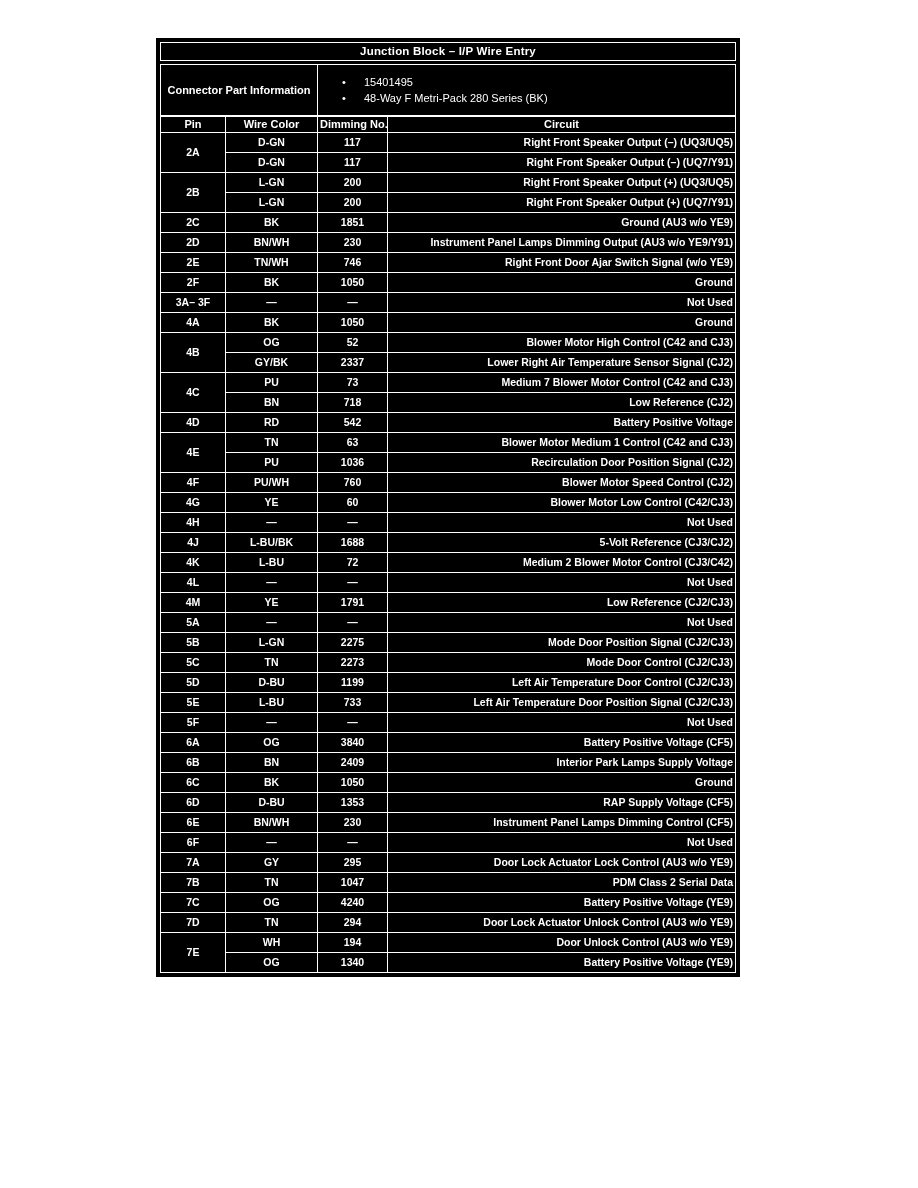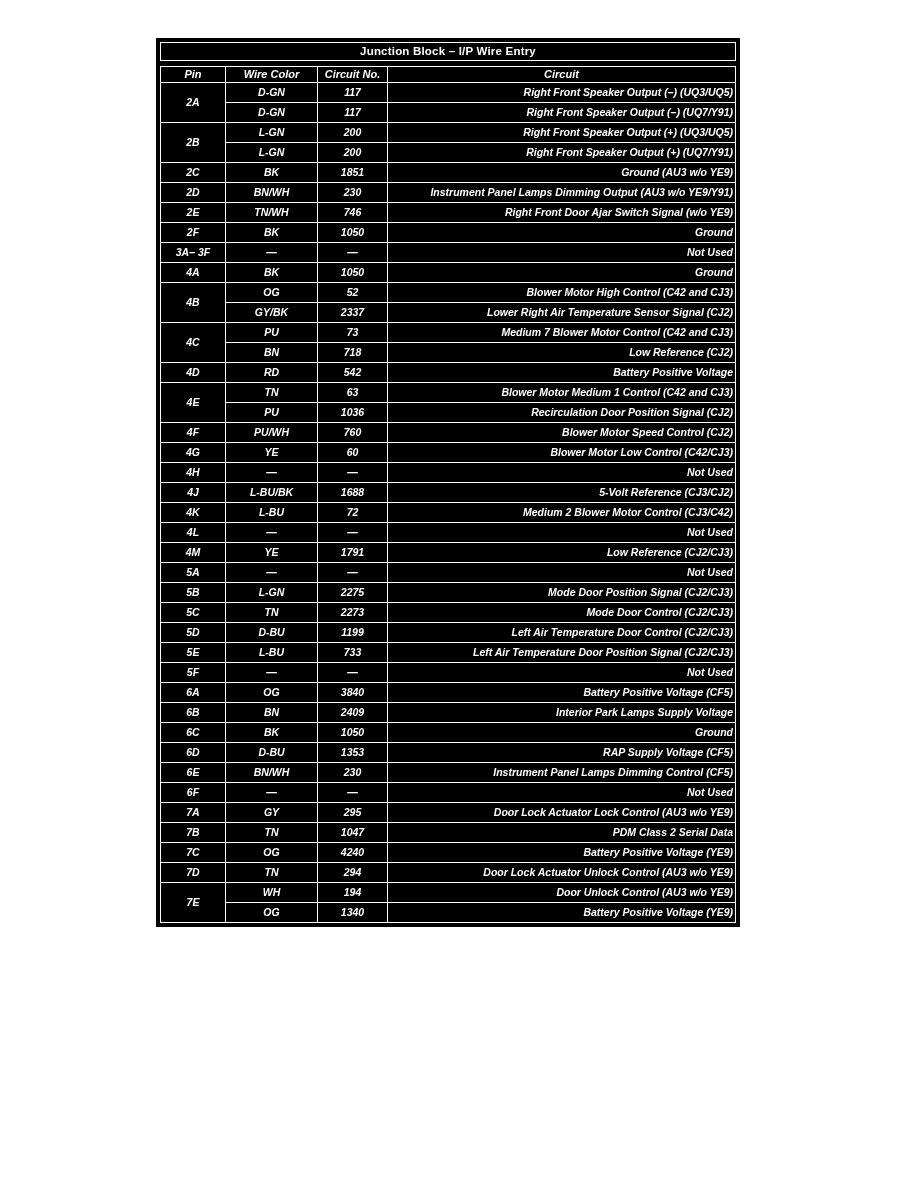--- a/index.html
+++ b/index.html
@@ -20,51 +20,72 @@
   }
   .title-table td{
     text-align:center;font-size:11.5px;height:17px;line-height:17px;letter-spacing:0.2px;
   }
   .conn-table{margin-top:3px;}
   .conn-table td{height:50px;}
   .conn-label{text-align:center;font-size:11px;white-space:normal;line-height:13px;}
   .conn-bullets{vertical-align:middle;}
   .bullet-line{display:flex;align-items:center;height:16px;line-height:16px;font-size:11px;font-weight:400;padding-left:22px;}
   .bullet-glyph{width:22px;display:inline-block;text-align:left;}
-  .main-table{margin-top:5px;font-style:italic;}
+  .main-table{}
   .main-table th{height:15px;line-height:15px;text-align:center;font-size:11px;}
   .c-pin,.c-color,.c-circ{text-align:center;}
   .c-func{text-align:right;padding-left:3px;}
 </style>
 </head>
 <body>
 
 <div class="table-block">
 
   <table class="title-table">
     <tbody>
         <tr>
       <td>Junction Block – I/P Wire Entry</td>
     </tr>
   </tbody>
     </table>
 
+  <table class="conn-table">
+    <colgroup>
+        <col style="width:157px">
+        <col>
+      </colgroup>
+    <tbody>
+        <tr>
+      <td class="conn-label">Connector Part Information</td>
+      <td class="conn-bullets">
+        <div class="bullet-line">
+          <span class="bullet-glyph">•</span>
+          <span>15401495</span>
+        </div>
+        <div class="bullet-line">
+          <span class="bullet-glyph">•</span>
+          <span>48-Way F Metri-Pack 280 Series (BK)</span>
+        </div>
+      </td>
+    </tr>
+  </tbody>
+    </table>
 
   <table class="main-table">
     <colgroup>
       <col style="width:65px">
         <col style="width:92px">
         <col style="width:70px">
         <col>
     </colgroup>
     <thead>
       <tr>
         <th>Pin</th>
         <th>Wire Color</th>
-        <th>Circuit No.</th>
+        <th>Dimming No.</th>
         <th>Circuit</th>
       </tr>
     </thead>
     <tbody>
         <tr>
           <td class="c-pin" rowspan="2">2A</td>
           <td class="c-color">D-GN</td>
           <td class="c-circ">117</td>
           <td class="c-func">Right Front Speaker Output (–) (UQ3/UQ5)</td>
         </tr>

